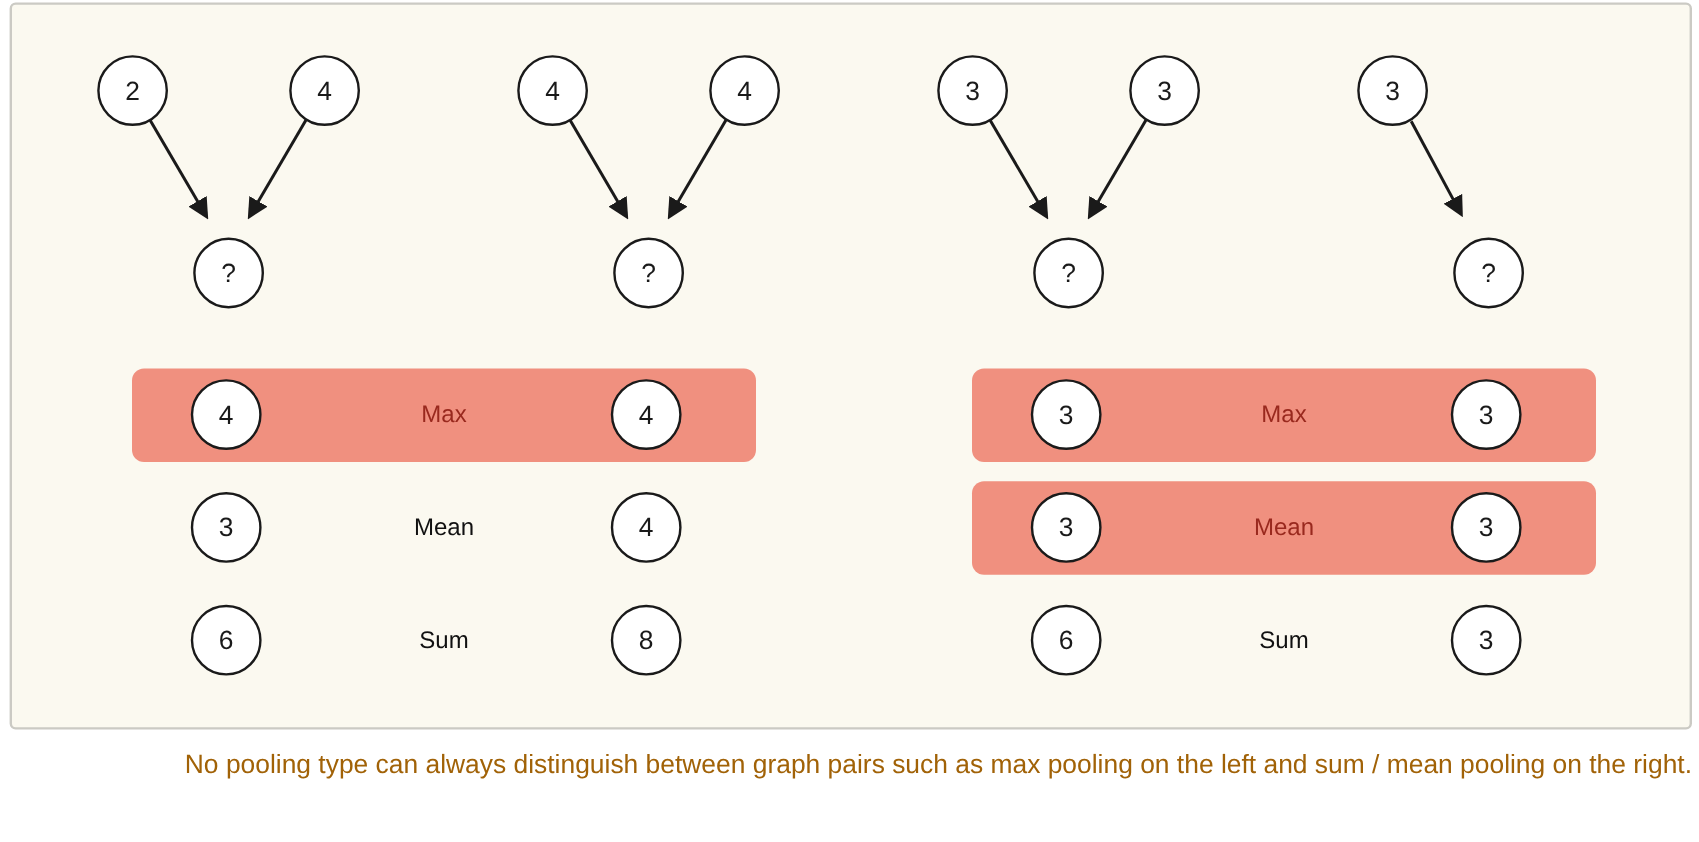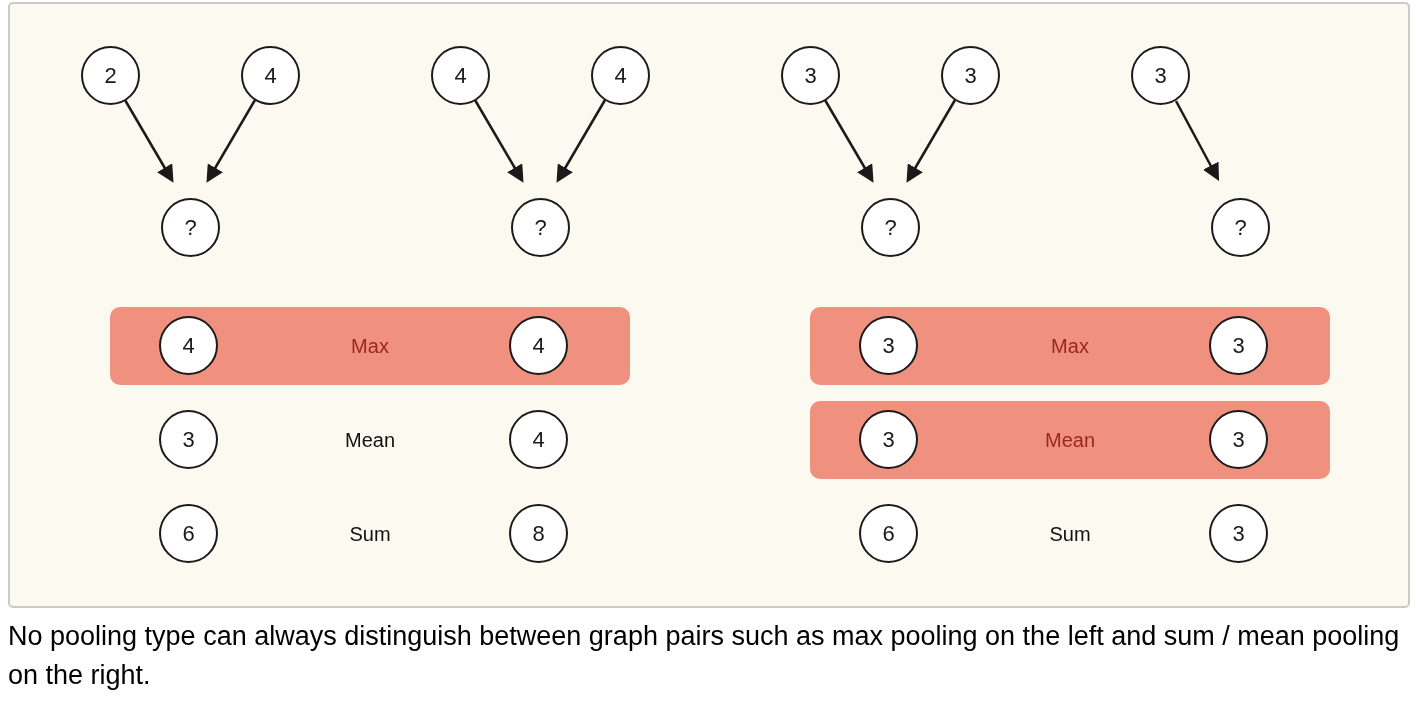--- a/index.html
+++ b/index.html
@@ -63,23 +63,24 @@
   }
   .pool-row.highlighted .pool-label { color: #99291E; }
   .pool-row .node.val-left  { left: 49px;  top: 9px; }
   .pool-row .node.val-right { left: 399px; top: 9px; }
   .caption {
     position: absolute;
     left: 8px;
     top: 617px;
     width: 1402px;
     margin: 0;
-    font-size: 27px;
+    font-size: 22px;
     line-height: 39px;
-    color: #000000;
+    color: #a16207;
+    text-align: right;
   }
 </style>
 </head>
 <body>
 
 <div class="page">
 
   <div class="frame"></div>
 
   <svg class="arrows" viewBox="0 0 1416 702">

